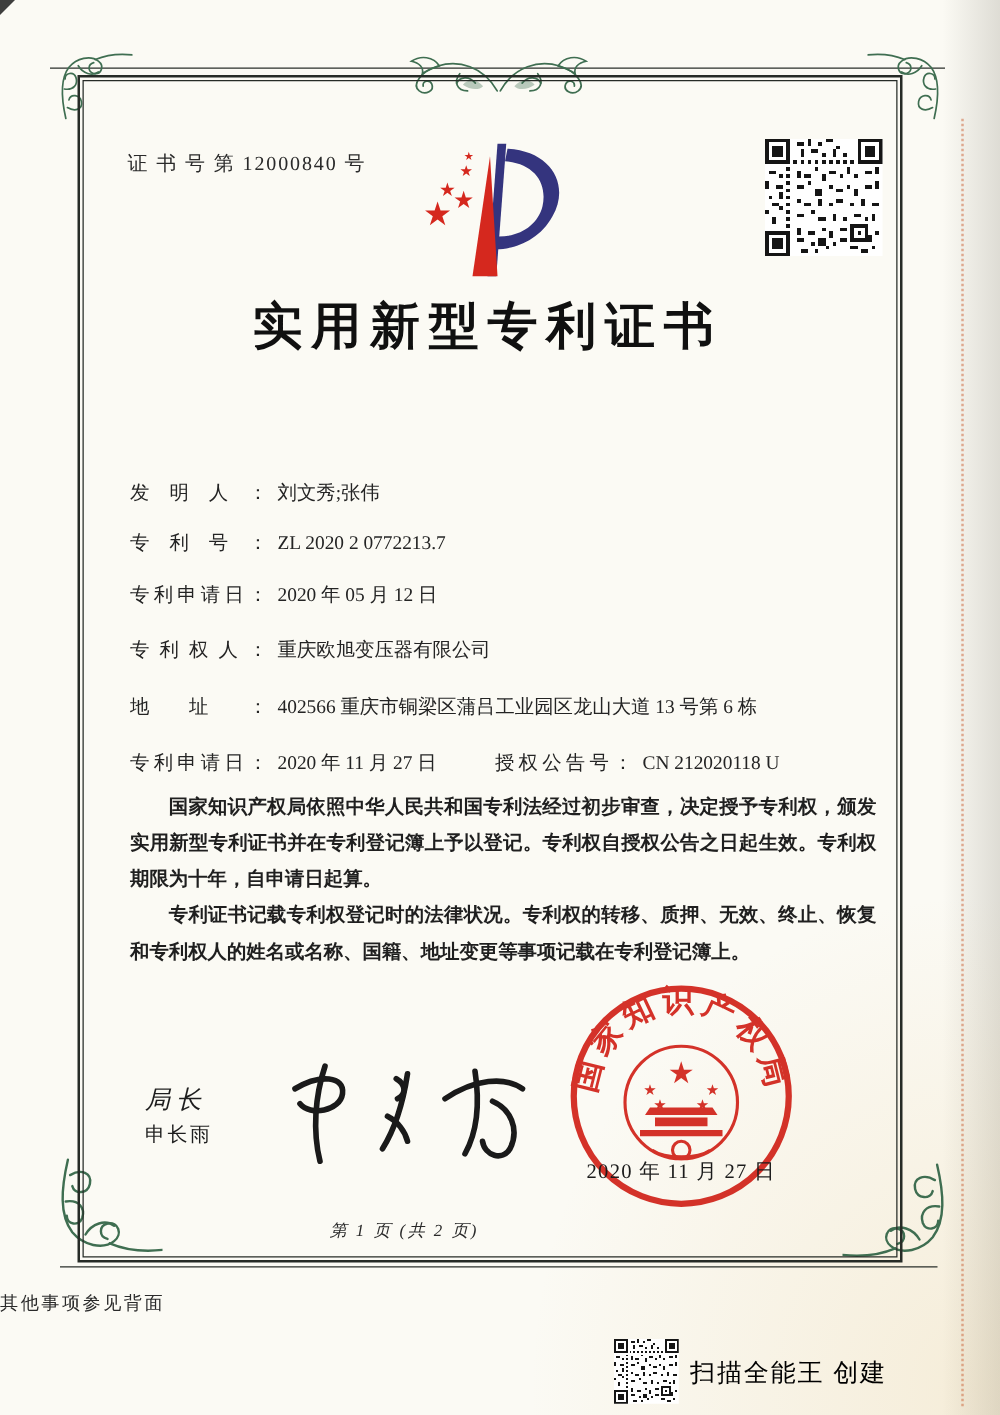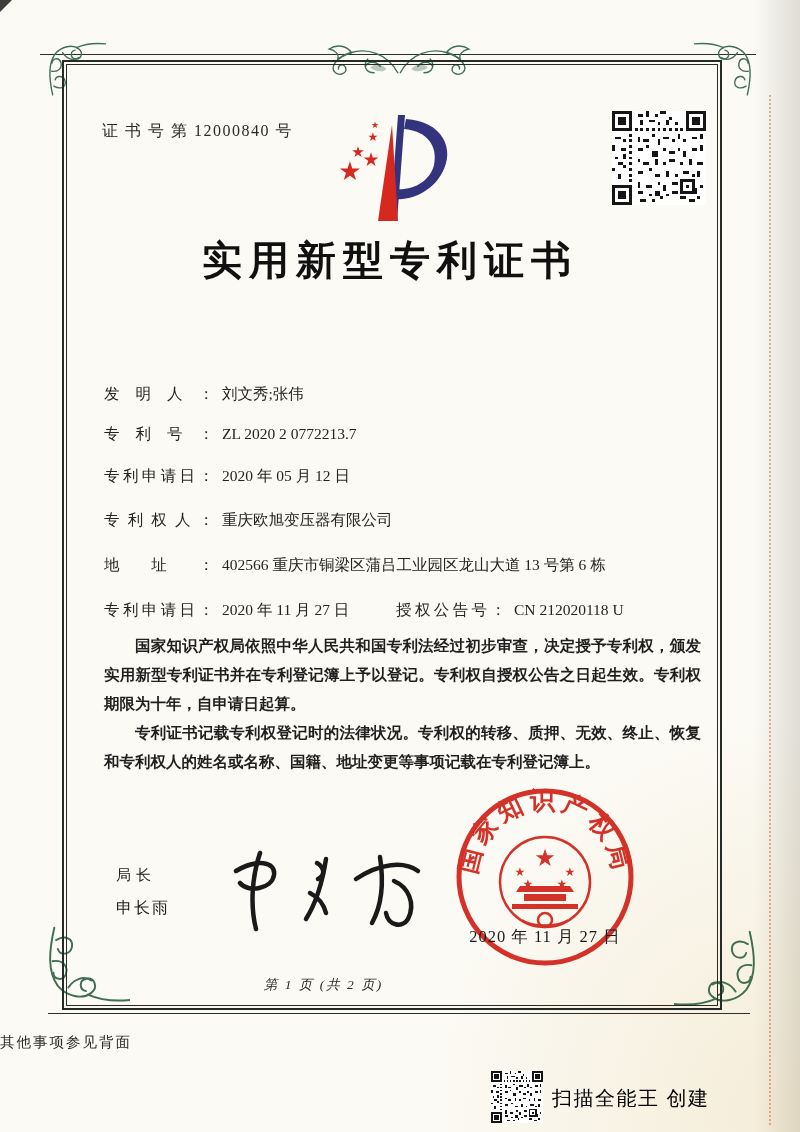--- a/index.html
+++ b/index.html
@@ -41,21 +41,21 @@
   .val{margin-left:8px;}
   .row-name{top:331px;} .row-inventor{top:384px;} .row-patent{top:424px;}
   .row-filing{top:466px;} .row-patentee{top:510px;} .row-address{top:555px;}
   .row-grant{top:600px;}
   .grant-no{position:absolute;left:292px;top:0;white-space:nowrap;}
   
   .paras{position:absolute;left:104px;top:631px;width:597px;
     font-size:15.5px;line-height:29px;text-align:justify;color:#1f1f1f;font-weight:bold;}
   .paras p{margin:0;text-indent:2em;}
   
-  .sig-title{position:absolute;left:116px;top:866px;font-size:15px;letter-spacing:5px;color:#1d1d1d;}
+  .sig-title{position:absolute;left:116px;top:866px;font-size:20px;letter-spacing:5px;color:#1d1d1d;font-style:italic;}
   .sig-name{position:absolute;left:116px;top:898px;font-size:16px;letter-spacing:2px;color:#1d1d1d;}
   .signature{position:absolute;left:222px;top:836px;width:200px;height:102px;}
   .seal{position:absolute;left:452px;top:784px;width:186px;height:186px;mix-blend-mode:multiply;opacity:.95;}
   .seal-date{position:absolute;left:462px;top:926px;width:166px;text-align:center;
     font-size:16.5px;letter-spacing:1px;color:#1b1b1b;}
   
   .page-indicator{position:absolute;left:62px;top:976px;width:523px;text-align:center;
     font-size:13.5px;letter-spacing:2px;color:#2a2a2a;font-style:italic;}
   .back-note{position:absolute;left:0;top:1033px;width:780px;text-align:left;
     font-size:14.5px;letter-spacing:2px;color:#2a2a2a;}

